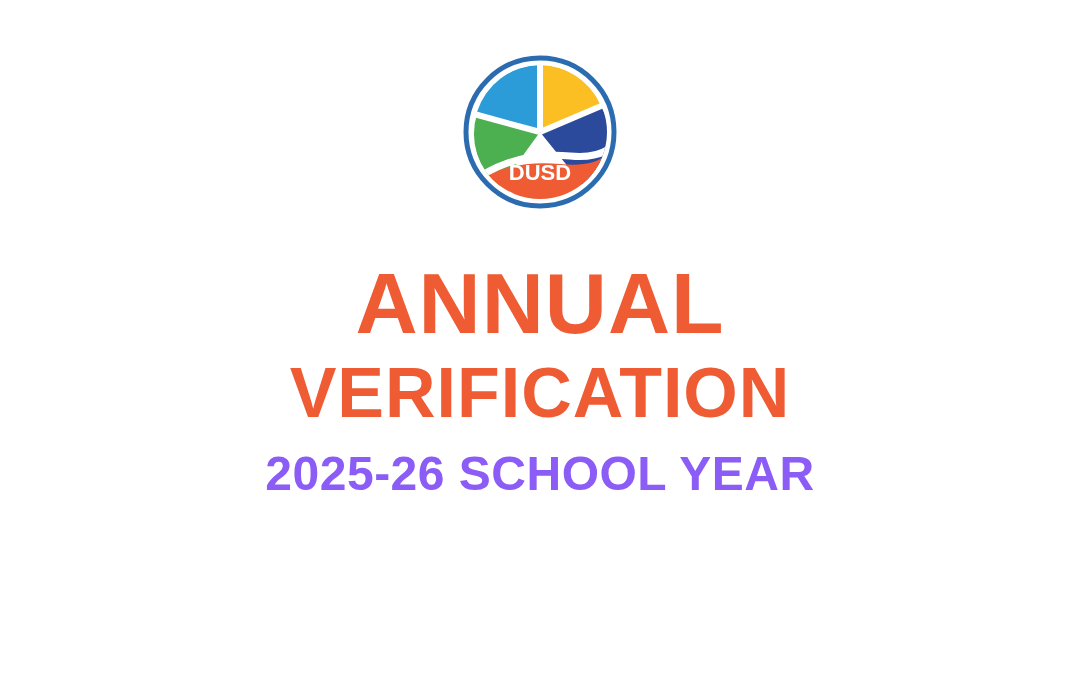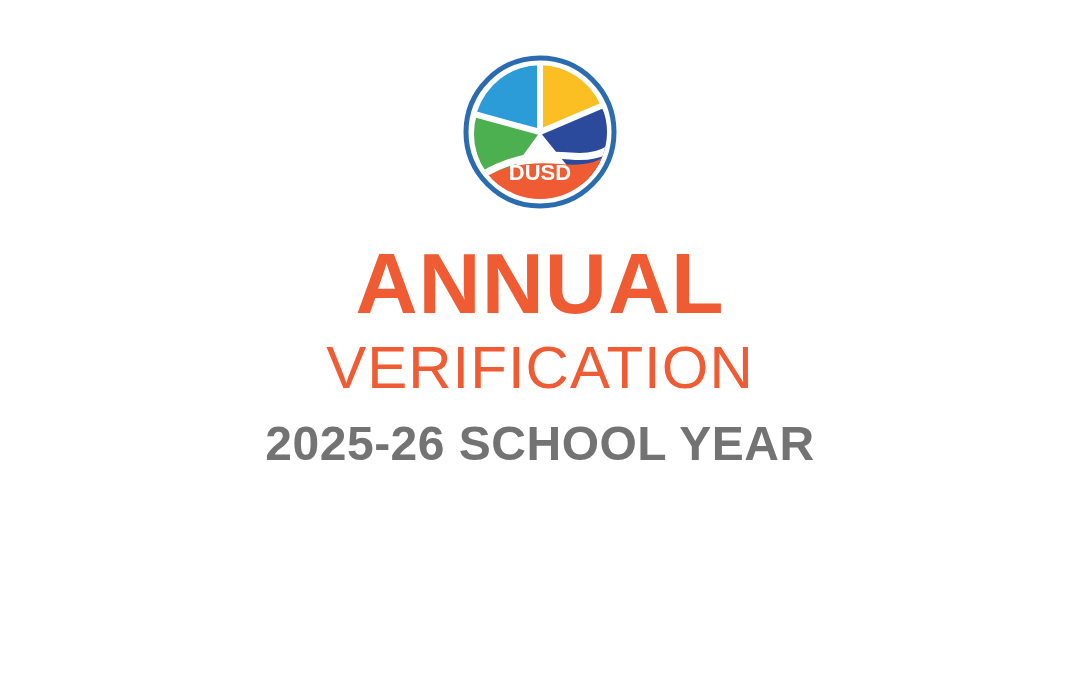--- a/index.html
+++ b/index.html
@@ -27,53 +27,53 @@
     width: 160px;
     height: 160px;
     display: flex;
     align-items: center;
     justify-content: center;
   }
   .logo-wrap svg {
     display: block;
   }
   .title-block {
-    margin-top: 28px;
+    margin-top: 48px;
     width: 100%;
     text-align: center;
     line-height: 1.0;
   }
   .line1 {
     font-size: 86px;
     font-weight: bold;
     letter-spacing: 1px;
     color: #ef5b33;
     text-transform: uppercase;
   }
   .line2 {
-    font-size: 60px;
-    font-weight: normal;
+    font-size: 70px;
+    font-weight: bold;
     letter-spacing: 1px;
     color: #ef5b33;
     text-transform: uppercase;
     margin-top: 12px;
   }
   .line3 {
     font-size: 44px;
     font-weight: bold;
     letter-spacing: 0.5px;
     color: #ef5b33;
     text-transform: uppercase;
     margin-top: 24px;
   }
   .line4 {
     font-size: 48px;
     font-weight: bold;
     letter-spacing: 0.5px;
-    color: #737373;
+    color: #8b5cf6;
     text-transform: uppercase;
     margin-top: 22px;
   }
 </style>
 </head>
 <body>
 
 <div class="poster">
 
   <div class="logo-wrap">

